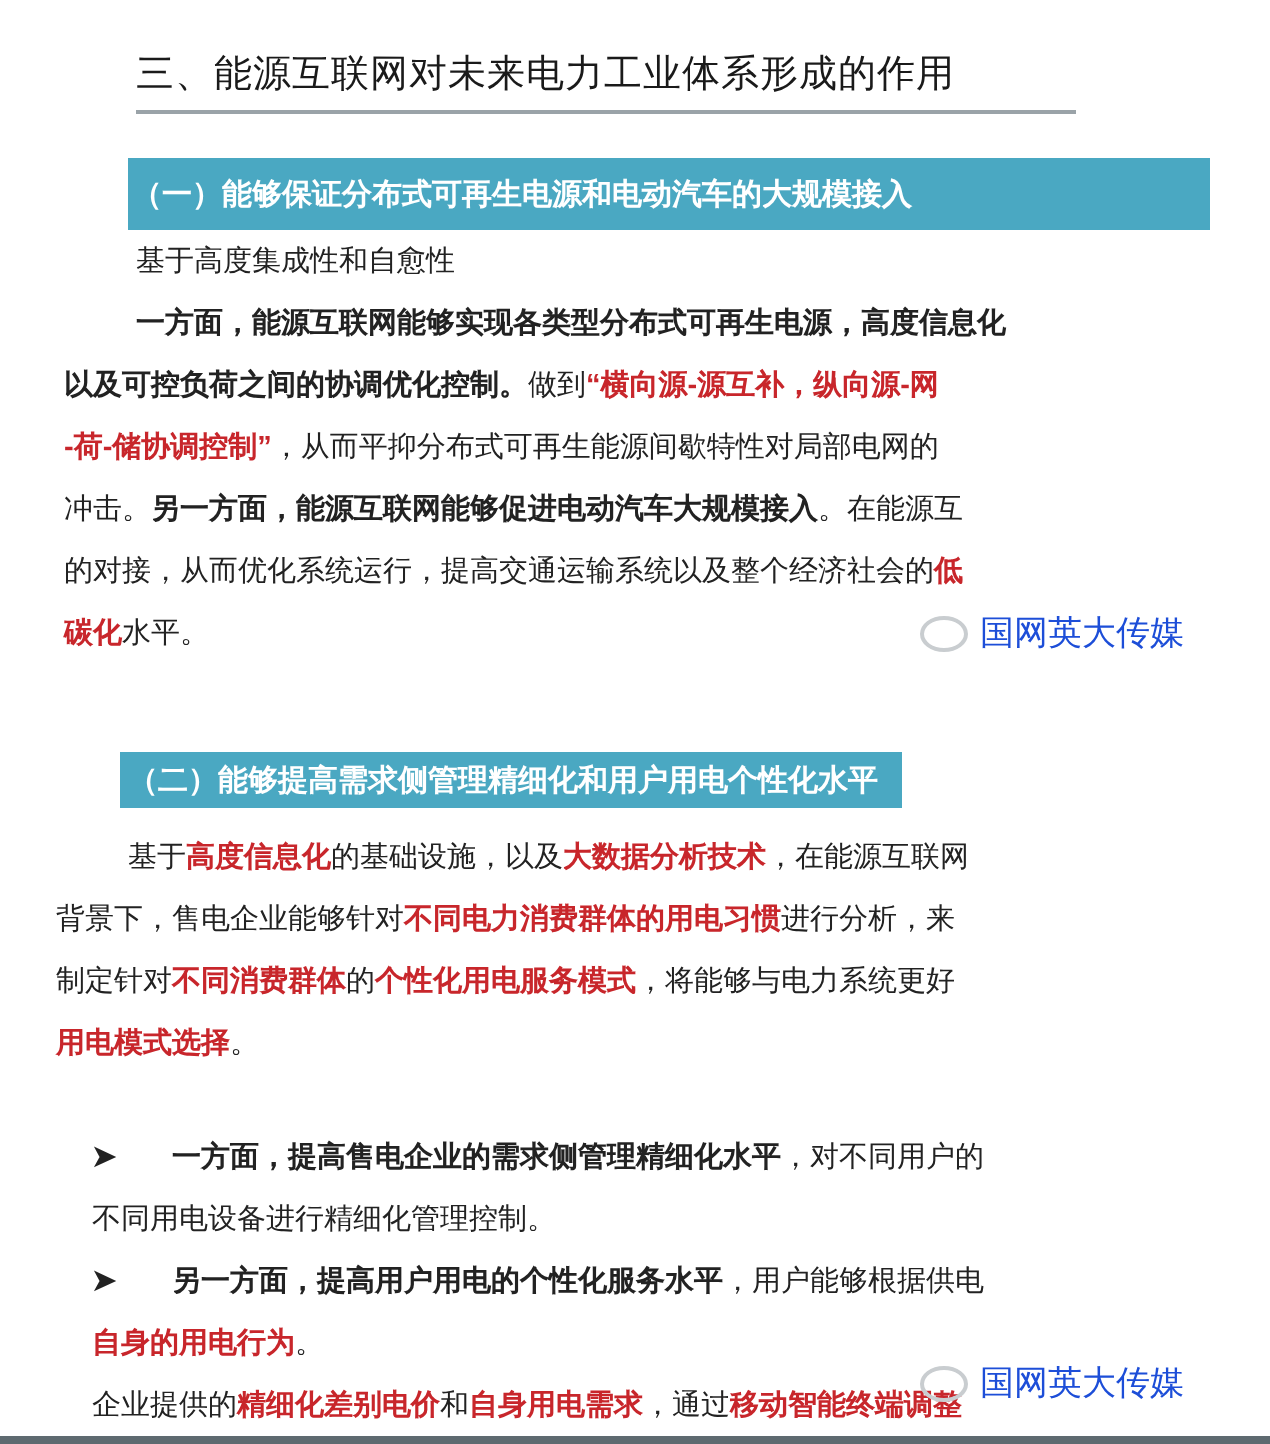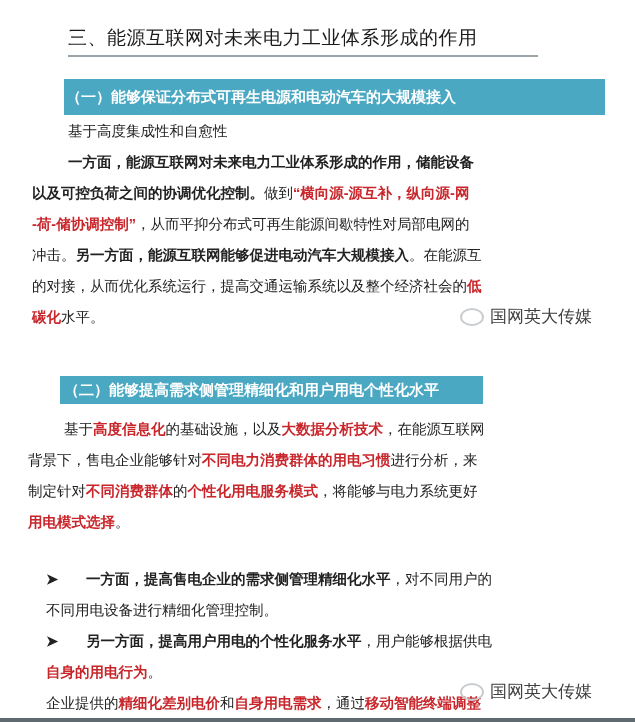--- a/index.html
+++ b/index.html
@@ -14,53 +14,53 @@
   }
   .title-rule {
     position: absolute; left: 68px; top: 55px; width: 470px; height: 2px; background: #9aa3a8;
   }
   .sec-bar {
     position: absolute; background: #4aa8c2; color: #ffffff;
     font-family: "DejaVu Sans", "Liberation Sans", sans-serif; font-weight: bold;
     font-size: 15px; white-space: nowrap; overflow: hidden;
   }
   .sec-bar.one { left: 64px; top: 67px; width: 541px; height: 36px; line-height: 36px; padding-left: 2px; box-sizing: border-box; margin-top: 12px; }
-  .sec-bar.two { left: 60px; top: 376px; width: 423px; height: 28px; line-height: 28px; padding-left: 4px; box-sizing: border-box; }
+  .sec-bar.two { left: 60px; top: 376px; width: 391px; height: 28px; line-height: 28px; padding-left: 4px; box-sizing: border-box; }
   .p {
     position: absolute; font-size: 14.5px; color: #222;
     font-family: Liberation Sans, sans-serif;
   }
   .block1 { left: 32px; top: 116px; width: 585px; line-height: 31px; }
   .block2 { left: 28px; top: 414px; width: 592px; line-height: 31px; }
   .block3 { left: 46px; top: 540px; width: 575px; line-height: 31px; margin-top: 24px; }
   .line { display: block; white-space: nowrap; }
   .ind { padding-left: 36px; }
   .b { font-weight: bold; }
   .r { color: #c8262b; font-weight: bold; }
   .arrow { display: inline-block; width: 40px; font-weight: bold; }
   .wm {
-    position: absolute; color: #404040; font-size: 17px;
+    position: absolute; color: #1d4ed8; font-size: 17px;
     font-family: "DejaVu Sans", "Liberation Sans", sans-serif; white-space: nowrap;
   }
   .wm .ico { display: inline-block; width: 24px; height: 18px; border: 2px solid #c9cdd0; border-radius: 50%; vertical-align: middle; margin-right: 6px; box-sizing: border-box; }
   .wm1 { left: 460px; top: 305px; }
   .wm2 { left: 460px; top: 680px; }
   .bottom-bar { position: absolute; left: 0; bottom: 0; width: 635px; height: 4px; background: #5e6a70; }
 </style>
 </head>
 <body>
 
 <div class="title">三、能源互联网对未来电力工业体系形成的作用</div>
 <div class="title-rule"></div>
 
 <div class="sec-bar one">（一）能够保证分布式可再生电源和电动汽车的大规模接入</div>
 
 <div class="p block1">
   <span class="line ind">基于高度集成性和自愈性</span>
-  <span class="line ind"><span class="b">一方面，能源互联网对未来电力工业体系形成的作用，储能设备</span></span>
+  <span class="line ind"><span class="b">一方面，能源互联网能够实现各类型分布式可再生电源，高度信息化</span></span>
   <span class="line"><span class="b">以及可控负荷之间的协调优化控制。</span><span>做到</span><span class="r">“横向源-源互补，纵向源-网</span></span>
   <span class="line"><span class="r">-荷-储协调控制”</span><span>，从而平抑分布式可再生能源间歇特性对局部电网的</span></span>
   <span class="line"><span>冲击。</span><span class="b">另一方面，能源互联网能够促进电动汽车大规模接入</span><span>。在能源互</span></span>
   <span class="line"><span>的对接，从而优化系统运行，提高交通运输系统以及整个经济社会的</span><span class="r">低</span></span>
   <span class="line"><span class="r">碳化</span><span>水平。</span></span>
 </div>
 
 <div class="wm wm1"><span class="ico"></span><span>国网英大传媒</span></div>
 
 <div class="sec-bar two">（二）能够提高需求侧管理精细化和用户用电个性化水平</div>

